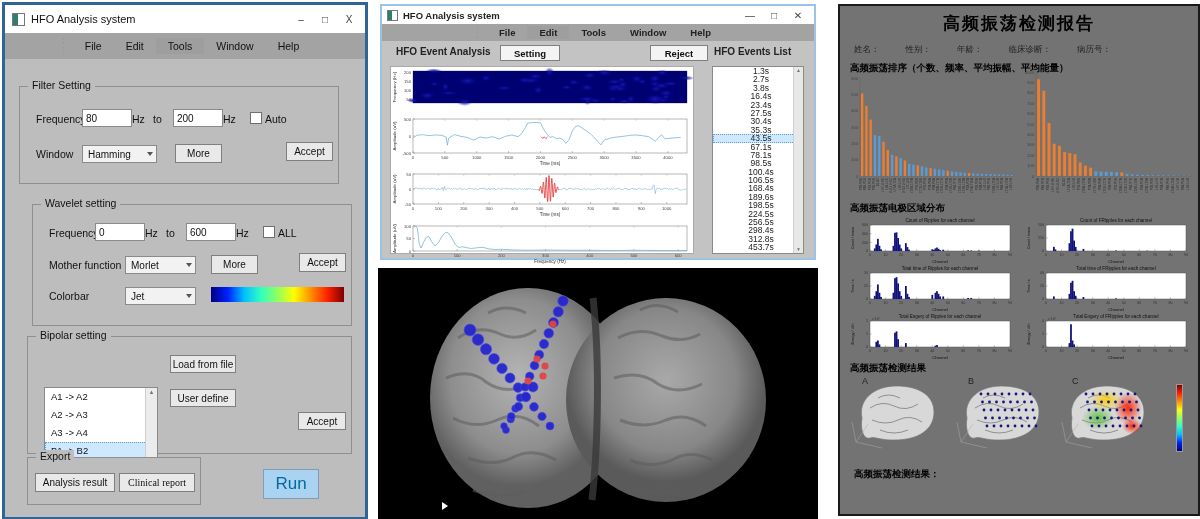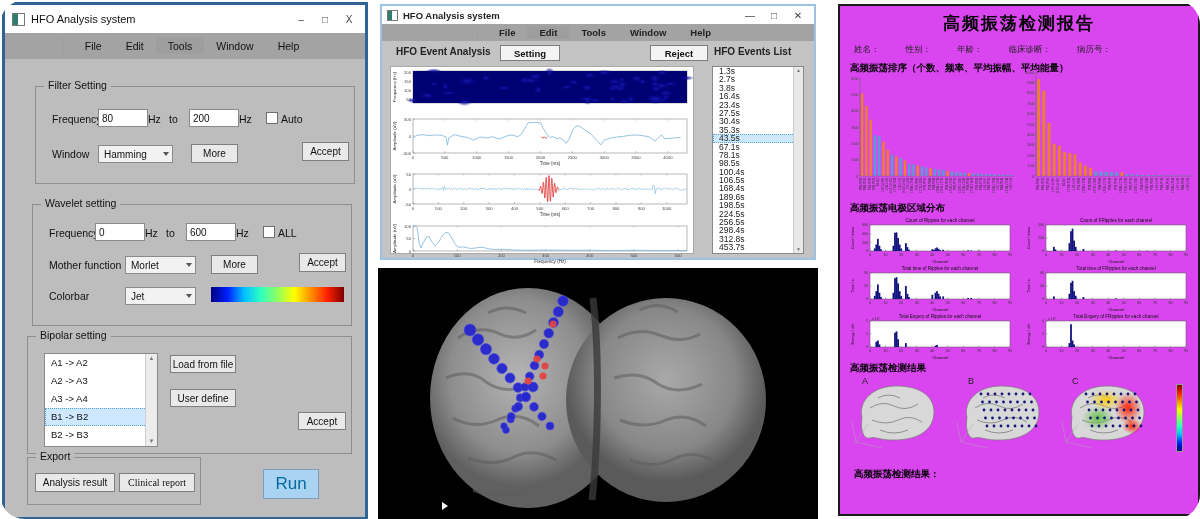--- a/index.html
+++ b/index.html
@@ -1,16 +1,16 @@
 <!DOCTYPE html>
 <html><head>
 <meta charset="utf-8">
 <style>
   html,body{margin:0;padding:0;background:#ffffff;font-family:"Liberation Sans",sans-serif;}
-  #stage{position:relative;width:1200px;height:519px;background:#ffffff;overflow:hidden;border-radius:25px;}
+  #stage{position:relative;width:1200px;height:519px;background:#ffffff;overflow:hidden;}
   
   .btn{position:absolute;background:#e9e9e9;border:1px solid #7f7f7f;font-size:10px;
        display:flex;align-items:center;justify-content:center;color:#111;cursor:default;}
   .gbox{position:absolute;border:1px solid #8f8f8f;}
   .gbox .legend{position:absolute;top:-8px;left:8px;background:inherit;padding:0 4px;font-size:10.5px;color:#111;}
   .chk{position:absolute;width:10px;height:10px;background:#fff;border:1px solid #6f6f6f;}
   .sel{position:absolute;background:#f2f2f2;border:1px solid #8a8a8a;font-size:10px;color:#111;
        display:flex;align-items:center;padding-left:5px;}
   .sel .arr{position:absolute;right:3px;top:50%;margin-top:-2px;width:0;height:0;
             border-left:3px solid transparent;border-right:3px solid transparent;border-top:4px solid #555;}
@@ -38,43 +38,43 @@
   #mwin{position:absolute;left:380px;top:4px;width:432px;height:252px;border:2px solid #9cc3e6;background:#c3c3c3;}
   #mwin .titlebar{height:18px;}
   #mwin .titlebar .ttext{font-size:9.5px;font-weight:600;color:#222;}
   #mwin .titlebar .ticon{width:9px;height:9px;margin:0 5px;}
   #mwin .menubar{top:18px;height:17px;}
   #mwin .mitem{font-size:9.5px;font-weight:600;color:#222;padding:1px 12px;}
   #mwin .toolbar{position:absolute;left:0;top:35px;right:0;height:22px;background:#c3c3c3;}
   #mwin .toolbar .tlabel{position:absolute;font-size:10px;font-weight:700;color:#222;top:5px;}
   #mwin .toolbar .btn{background:#f4f4f4;font-weight:600;font-size:9.5px;}
   #plots{position:absolute;left:8px;top:60px;width:302px;height:186px;background:#ffffff;border:1px solid #aaa;}
-  #evlist{position:absolute;left:330px;top:60px;width:90px;height:186px;background:#ffffff;border:1px solid #8a8a8a;overflow:hidden;}
+  #evlist{position:absolute;left:330px;top:60px;width:90px;height:186px;background:#ffffff;border:1px solid #8a8a8a;overflow:hidden;text-align:center;}
   .evitem{font-size:8.5px;color:#222;padding:0 0 0 6px;height:8.4px;line-height:8.4px;}
   .evitem.selected{background:#cde8ff;outline:1px dotted #5a9fd4;outline-offset:-1px;}
   #evscroll{position:absolute;right:0;top:0;width:9px;height:100%;background:#e8e8e8;border-left:1px solid #cfcfcf;
             display:flex;flex-direction:column;justify-content:space-between;align-items:center;}
   #evscroll span{font-size:5px;color:#777;line-height:7px;}
   
-  #biplist{position:absolute;background:#fff;border:1px solid #8a8a8a;overflow:hidden;}
+  #biplist{position:absolute;background:#fff;border:1px solid #8a8a8a;overflow:hidden;margin-top:34px;}
   .bipitem{font-size:9.5px;color:#111;height:18px;line-height:18px;padding-left:6px;}
   .bipitem.selected{background:#cde8ff;outline:1px dotted #5a9fd4;outline-offset:-1px;}
   #bipscroll{position:absolute;right:0;top:0;width:11px;height:100%;background:#ececec;border-left:1px solid #cfcfcf;
              display:flex;flex-direction:column;justify-content:space-between;align-items:center;}
   #bipscroll span{font-size:6px;color:#777;line-height:9px;}
   
   #runbtn{position:absolute;background:#a9d3f1;border:1px solid #7f9db9;font-size:17px;color:#0369a1;
           display:flex;align-items:center;justify-content:center;}
   
   .jet{background:linear-gradient(to right,#00007f,#0020ff,#00c0ff,#30ffc0,#90ff60,#ffff00,#ff9000,#ff2000,#7f0000);}
   .jetv{background:linear-gradient(to bottom,#7f0000,#ff2000,#ff9000,#ffff00,#90ff60,#30ffc0,#00c0ff,#0020ff,#00007f);}
   
   #brainpanel{position:absolute;left:378px;top:268px;width:440px;height:251px;background:#000;}
   
-  #report{position:absolute;left:838px;top:4px;width:358px;height:508px;background:#d946ef;border:2px solid #1a1a1a;}
+  #report{position:absolute;left:838px;top:4px;width:358px;height:508px;background:#737373;border:2px solid #1a1a1a;}
   #report .rtitle{position:absolute;left:0;right:0;top:6px;text-align:center;font-size:17px;font-weight:700;color:#000;
                   font-family:"Liberation Serif",serif;letter-spacing:2px;}
   #report .rinfo{position:absolute;left:14px;right:20px;top:38px;display:flex;gap:26px;font-size:8.5px;color:#222;}
   .rsec{position:absolute;font-size:9.5px;font-weight:700;color:#000;}
   .blabel{position:absolute;font-size:9px;color:#222;}
   svg text{font-family:"Liberation Sans",sans-serif;}
 </style>
 </head>
 <body>
 
@@ -95,21 +95,21 @@
       <span id="lmenu" style="display: inline-flex;">
           <span class="mitem">File</span>
           <span class="mitem">Edit</span>
           <span class="mitem active">Tools</span>
           <span class="mitem">Window</span>
           <span class="mitem">Help</span>
         </span>
     </div>
     <div class="content">
 
-      <div class="gbox" style="left:30px;top:27px;width:318px;height:96px;">
+      <div class="gbox" style="left:14px;top:27px;width:318px;height:96px;">
         <span class="legend">Filter Setting</span>
         <span class="lbl" style="left:16px;top:26px;">Frequency</span>
         <span class="inp" style="left:62px;top:22px;width:42px;height:16px;">80</span>
         <span class="lbl" style="left:112px;top:26px;">Hz</span>
         <span class="lbl" style="left:133px;top:26px;">to</span>
         <span class="inp" style="left:153px;top:22px;width:42px;height:16px;">200</span>
         <span class="lbl" style="left:203px;top:26px;">Hz</span>
         <span class="chk" style="left:230px;top:25px;"></span>
         <span class="lbl" style="left:245px;top:26px;">Auto</span>
         <span class="lbl" style="left:16px;top:61px;">Window</span>

